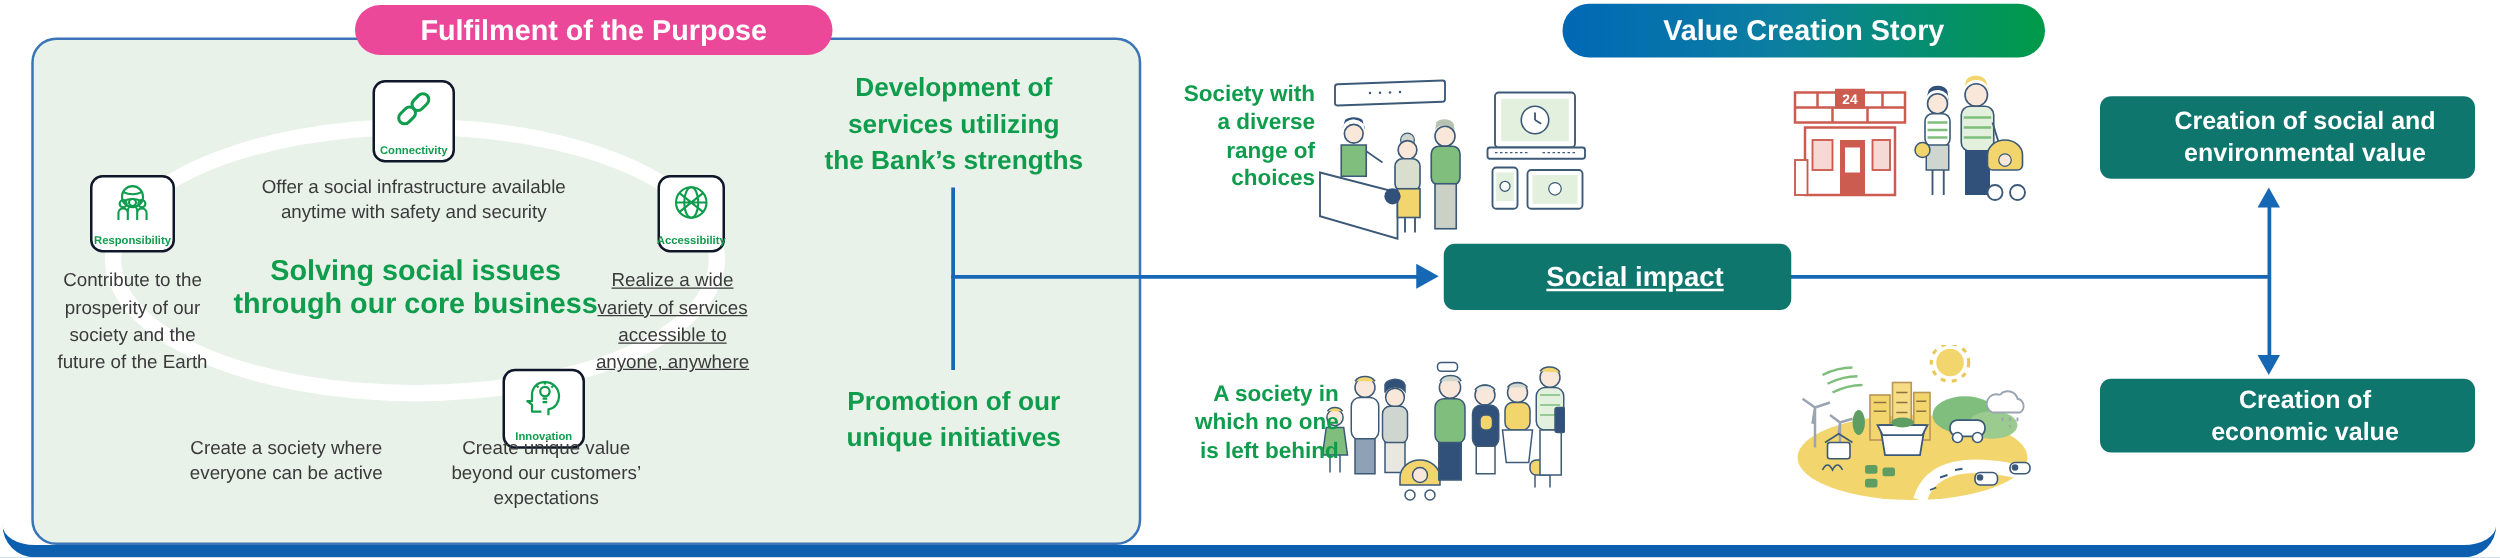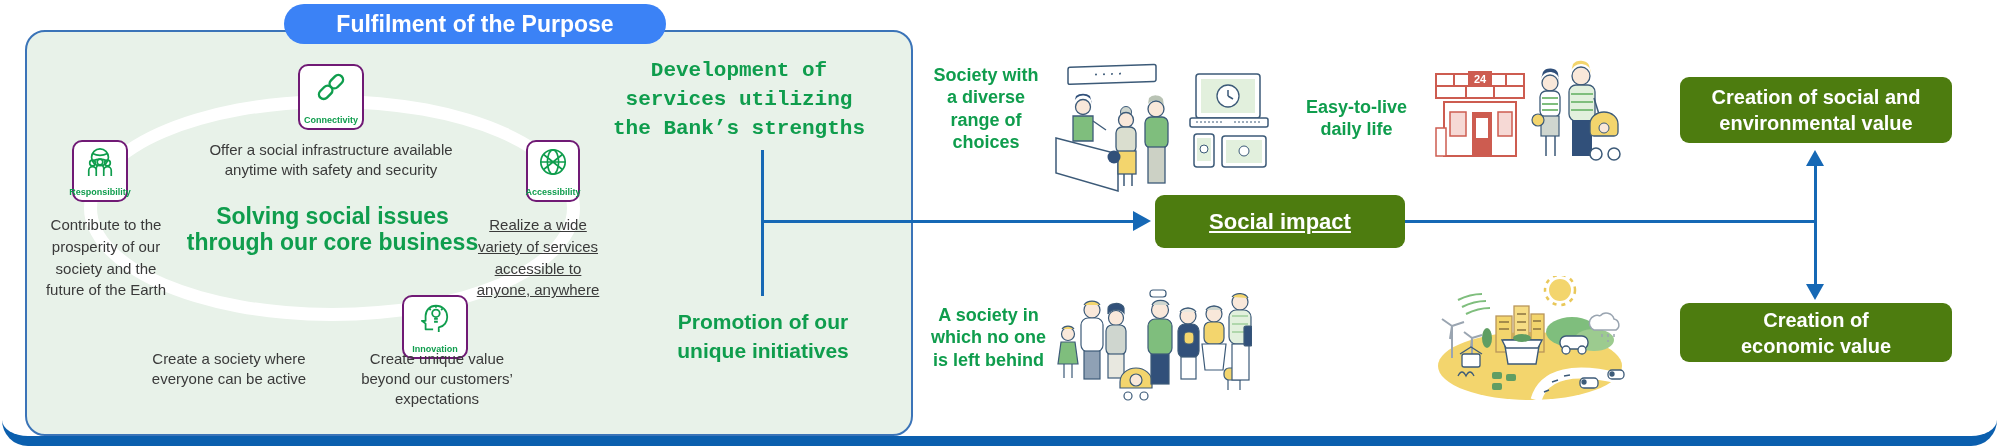--- a/index.html
+++ b/index.html
@@ -4,69 +4,72 @@
 <style>
   html,body{margin:0;padding:0;background:#fff;}
   #stage{position:relative;width:2000px;height:446px;background:#fff;
          font-family:"Liberation Sans",sans-serif;overflow:hidden;}
   
   .outer-frame{position:absolute;left:2px;top:14px;right:3px;bottom:0;
 eq               border:3px solid #1565b0;border-bottom:10px solid #0b5fae;
                border-radius:26px;z-index:0;}
   .pill{position:absolute;display:flex;align-items:center;justify-content:center;
         color:#fff;font-weight:bold;font-size:23px;z-index:6;}
-  .pill-fulfilment{left:284px;top:4px;width:382px;height:40px;border-radius:21px;background:#3b82f6;}
+  .pill-fulfilment{left:284px;top:4px;width:382px;height:40px;border-radius:21px;background:#ec4899;}
   .pill-value{left:1250px;top:3px;width:386px;height:43px;border-radius:22px;
               background:linear-gradient(90deg,#0068b6 0%,#0c7fa0 45%,#009a48 100%);}
   .purpose-panel{position:absolute;left:25px;top:30px;width:884px;height:402px;
                  background:#e8f2e9;border:2px solid #3b74b8;border-radius:20px;z-index:1;}
   .ellipse-ring{position:absolute;left:84px;top:95px;width:470px;height:200px;
                 border:13px solid #ffffff;border-radius:50%;z-index:2;}
-  .value-box{position:absolute;background:#fff;border:2px solid #701a75;border-radius:10px;
+  .value-box{position:absolute;background:#fff;border:2px solid #0f172a;border-radius:10px;
              display:flex;flex-direction:column;align-items:center;justify-content:space-between;
              padding:5px 1px 3px 1px;box-sizing:border-box;z-index:3;}
   .value-box .vb-label{font-size:9px;font-weight:bold;color:#0f9d4d;line-height:1;white-space:nowrap;}
   .tx{position:absolute;white-space:pre-line;text-align:center;z-index:3;}
   .dark-tx{color:#3a3a3a;font-size:15px;line-height:1.32;}
   .green-tx{color:#0f9d4d;font-weight:bold;}
   .heading-tx{font-size:23px;line-height:1.14;}
   .bridge-tx{font-size:21px;line-height:1.38;}
-  .outcome-tx{font-size:18px;line-height:1.24;}
+  .outcome-tx{font-size:18px;line-height:1.24;text-align:right;}
   .line{position:absolute;background:#1668b5;z-index:4;}
   .tri{position:absolute;width:0;height:0;z-index:4;}
-  .greenbox{position:absolute;background:#4d7c0f;border-radius:9px;color:#fff;font-weight:bold;
+  .greenbox{position:absolute;background:#0f766e;border-radius:9px;color:#fff;font-weight:bold;
             display:flex;align-items:center;justify-content:center;text-align:center;
-            white-space:pre-line;z-index:5;}
+            white-space:pre-line;z-index:5;padding-left:28px;}
   .illus{position:absolute;z-index:2;}
 </style>
 </head>
 <body>
 
 <div id="stage">
 
   <div class="outer-frame"></div>
 
   <div class="pill pill-fulfilment">
     <span>Fulfilment of the Purpose</span>
+  </div>
+  <div class="pill pill-value">
+    <span>Value Creation Story</span>
   </div>
 
   <div class="purpose-panel"></div>
   <div class="ellipse-ring"></div>
 
   <div class="value-box" style="left:298px;top:64px;width:66px;height:66px;">
     <svg width="34" height="32" viewBox="0 0 36 34">
       <g fill="none" stroke="#0f9d4d" stroke-width="2.6" transform="rotate(-45 18 17)">
         <rect x="2" y="12" width="16" height="10" rx="5"></rect>
         <rect x="18" y="12" width="16" height="10" rx="5"></rect>
       </g>
     </svg>
     <span class="vb-label">Connectivity</span>
   </div>
 
-  <div class="value-box" style="left:72px;top:140px;width:56px;height:62px;">
+  <div class="value-box" style="left:72px;top:140px;width:68px;height:62px;">
     <svg width="34" height="30" viewBox="0 0 36 32">
       <g fill="none" stroke="#0f9d4d" stroke-width="1.8">
         <circle cx="18" cy="11" r="9"></circle>
         <path d="M10,7 Q18,11 26,7 M10,15 Q18,11 26,15"></path>
         <circle cx="10" cy="17" r="3"></circle>
           <circle cx="18" cy="16" r="3"></circle>
           <circle cx="26" cy="17" r="3"></circle>
         <path d="M6,31 v-6 a4,4 0 0 1 8,0 v6 M14,30 v-7 a4,4 0 0 1 8,0 v7 M22,31 v-6 a4,4 0 0 1 8,0 v6"></path>
       </g>
     </svg>
@@ -107,40 +110,38 @@
   <div class="tx dark-tx" style="left:470px;top:214px;width:136px;line-height:1.45;text-decoration:underline;">Realize a wide
 variety of services
 accessible to
 anyone, anywhere</div>
   <div class="tx dark-tx" style="left:103px;top:349px;width:252px;">Create a society where
 everyone can be active</div>
   <div class="tx dark-tx" style="left:312px;top:349px;width:250px;">Create unique value
 beyond our customers’
 expectations</div>
 
-  <div class="tx green-tx bridge-tx" style="left:601px;top:57px;width:276px;font-family:Liberation Mono, monospace;">Development of
+  <div class="tx green-tx bridge-tx" style="left:625px;top:57px;width:276px;">Development of
 services utilizing
 the Bank’s strengths</div>
   <div class="tx green-tx bridge-tx" style="left:625px;top:308px;width:276px;">Promotion of our
 unique initiatives</div>
 
   <div class="line" style="left:761px;top:150px;width:3px;height:146px;"></div>
   <div class="line" style="left:761px;top:220px;width:374px;height:3px;"></div>
   <div class="tri" style="left:1133px;top:211px;border-left:18px solid #1668b5;border-top:10.5px solid transparent;border-bottom:10.5px solid transparent;"></div>
   <div class="line" style="left:1405px;top:220px;width:411px;height:3px;"></div>
   <div class="line" style="left:1814px;top:164px;width:3px;height:122px;"></div>
   <div class="tri" style="left:1806px;top:150px;border-bottom:16px solid #1668b5;border-left:9.5px solid transparent;border-right:9.5px solid transparent;"></div>
   <div class="tri" style="left:1806px;top:284px;border-top:16px solid #1668b5;border-left:9.5px solid transparent;border-right:9.5px solid transparent;"></div>
 
   <div class="tx green-tx outcome-tx" style="left:920px;top:64px;width:132px;">Society with
 a diverse
 range of
 choices</div>
-  <div class="tx green-tx outcome-tx" style="left:1284px;top:96px;width:145px;">Easy-to-live
-daily life</div>
   <div class="tx green-tx outcome-tx" style="left:906px;top:304px;width:165px;">A society in
 which no one
 is left behind</div>
 
   <div class="greenbox" style="left:1155px;top:195px;width:250px;height:53px;font-size:22px;text-decoration:underline;">Social impact</div>
   <div class="greenbox" style="left:1680px;top:77px;width:272px;height:66px;font-size:20px;line-height:1.3;">Creation of social and
 environmental value</div>
   <div class="greenbox" style="left:1680px;top:303px;width:272px;height:59px;font-size:20px;line-height:1.3;">Creation of
 economic value</div>
 

